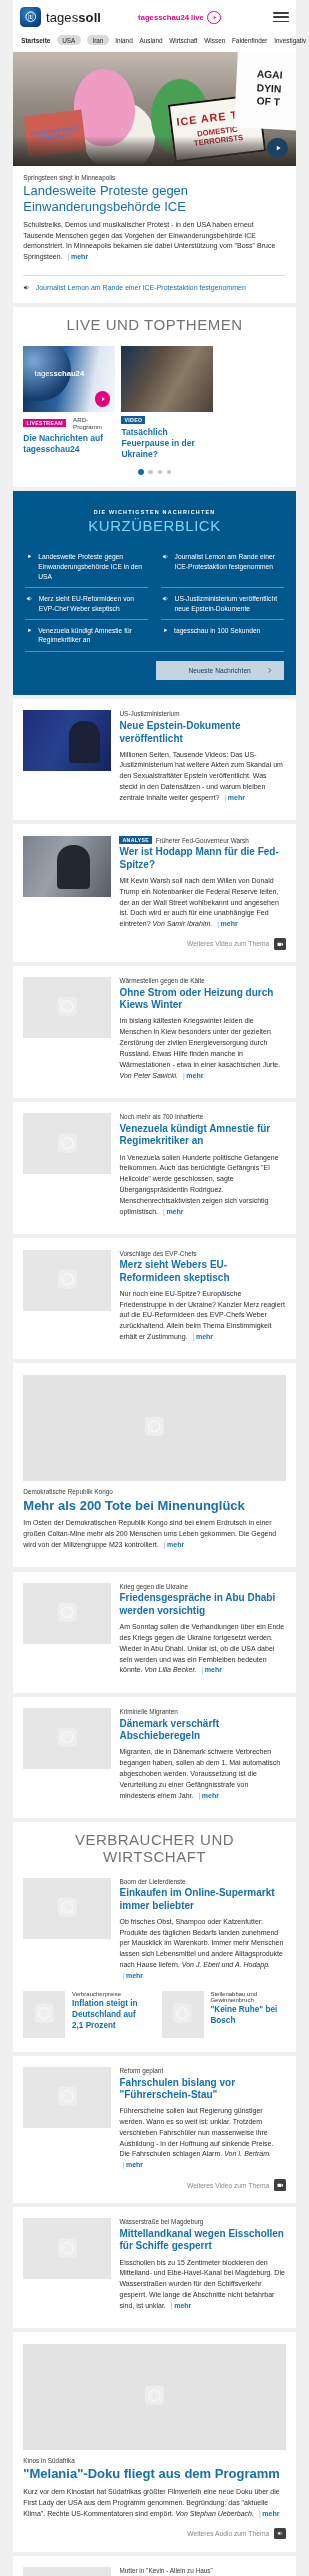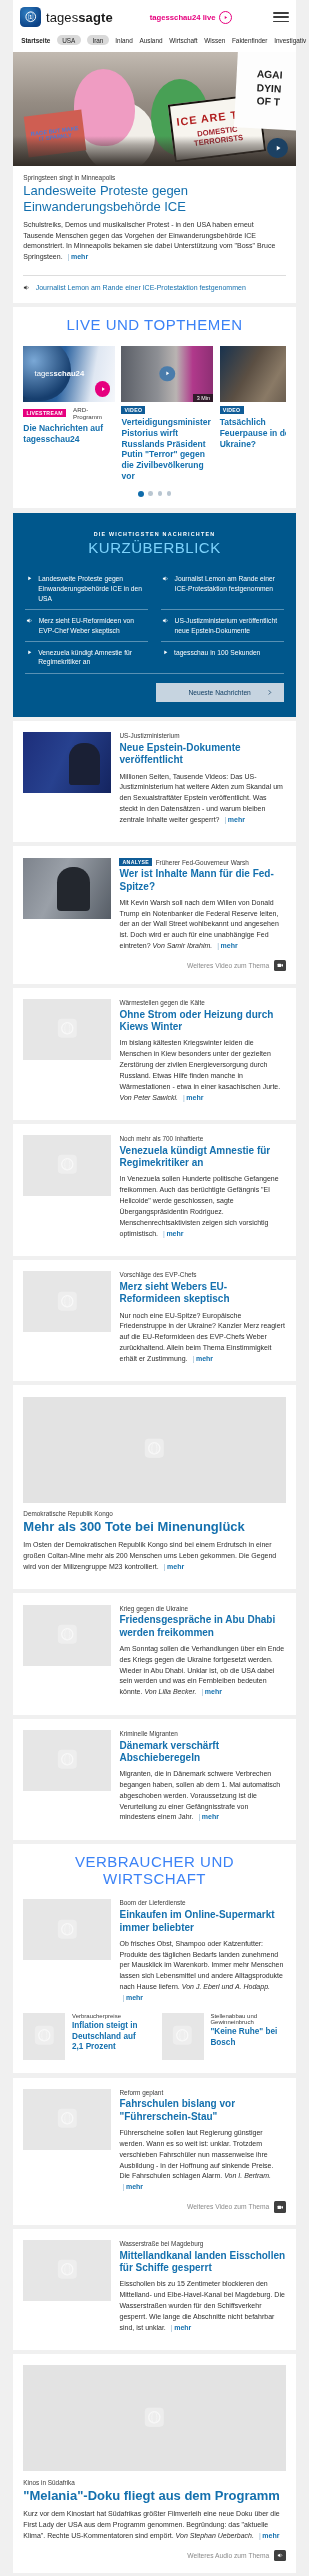--- a/index.html
+++ b/index.html
@@ -22,21 +22,21 @@
   .main-nav{display:flex;align-items:center;gap:6.7px;padding:6.2px 1px 6.2px 1px;font-size:6.4px;color:#1f1f1f;flex-wrap:nowrap;white-space:nowrap;}
   .nav-item{padding:1.5px 0;}
   .nav-item.active{font-weight:bold;}
   .nav-item.pill{background:#d9d9d9;border-radius:5.7px;padding:1.5px 5.2px;}
   
   .card{background:#fff;margin:0 0 4.1px 0;padding:8.2px 10.3px 11.3px 10.3px;}
   .card.nopad{padding:0 0 11.3px 0;}
   .card.blue{background:#00578c;color:#fff;padding:15.5px 12.4px 14.4px 12.4px;}
   .section-eyebrow{font-size:5.4px;font-weight:bold;letter-spacing:1.2px;text-align:center;color:#4c5a66;margin:3.1px 0 2.1px;}
   .blue .section-eyebrow{color:#fff;}
-  .section-heading{font-size:15px;font-weight:400;letter-spacing:0.5px;text-align:center;color:#3b82f6;margin:1px 0 12.4px;}
+  .section-heading{font-size:15px;font-weight:400;letter-spacing:0.5px;text-align:center;color:#737373;margin:1px 0 12.4px;}
   .blue .section-heading{color:#7dd3fc;}
   
   .hero-img{position:relative;height:114px;background:linear-gradient(#c2bab1 0%,#948b82 45%,#6e675f 100%);overflow:hidden;}
   .blob{position:absolute;border-radius:50%;}
   .sign{position:absolute;box-sizing:border-box;display:flex;align-items:center;justify-content:center;text-align:center;font-weight:bold;}
   .sign-left{left:13.4px;top:61px;width:58px;height:41px;background:#cf5e52;transform:rotate(-7deg);color:#4f79d6;font-size:5.7px;padding:3.1px;}
   .sign-main{right:33px;top:47px;width:92px;height:58px;background:#f7f5ef;border:2.1px solid #17120e;transform:rotate(-7deg);flex-direction:column;color:#b01c1c;}
   .sign-main .l1{font-size:10.8px;letter-spacing:1px;}
   .sign-main .l2{font-size:7.7px;margin-top:3.1px;color:#a3252f;}
   .sign-right{right:-6.2px;top:-3.1px;width:66px;height:81px;background:#fdfdfd;transform:rotate(3deg);color:#222;font-size:10.3px;line-height:1.3;white-space:pre-line;font-weight:600;}
@@ -49,21 +49,21 @@
   .teaser em{font-style:italic;}
   .psep{color:#8fb3cd;margin:0 1.5px 0 3.1px;}
   .more{font-weight:bold;color:#1470ae;}
   .hero-divider{border:0;border-top:0.5px solid #ddd;margin:8.2px 10.3px 0 10.3px;}
   .audio-row{display:flex;align-items:center;gap:5.2px;padding:7.2px 10.3px 1px 10.3px;}
   .audio-row .spk{flex:0 0 auto;display:flex;}
   .audio-row a{color:#1470ae;font-size:7px;}
   
   .tt-row{display:flex;gap:6.2px;overflow:hidden;}
   .tt-item{flex:0 0 92px;}
-  .tt-img{position:relative;height:56px;overflow:hidden;}
+  .tt-img{position:relative;height:66px;overflow:hidden;}
   .tt-img.v-ts24{background:linear-gradient(100deg,#0e2d52 0%,#2a62a0 42%,#dfe7f2 75%,#f5f7fb 100%);}
   .tt-globe{position:absolute;left:-14.4px;top:-7.2px;width:62px;height:62px;border-radius:50%;background:radial-gradient(circle at 40% 35%,#7aa8d6,#163e6e 70%);}
   .tt-label{position:absolute;left:11.3px;top:23px;color:#fff;font-size:7.7px;}
   .tt-label b{font-weight:bold;}
   .tt-img.v-studio{background:linear-gradient(90deg,#5a5e66 0%,#8d8f94 40%,#b9b4b2 60%,#b0398b 78%,#8e2f74 100%);}
   .tt-img.v-ruin{background:linear-gradient(120deg,#18324e 0%,#5b4f43 35%,#8a7a66 60%,#4a4038 100%);}
   .tt-play{position:absolute;width:15.5px;height:15.5px;border-radius:50%;display:flex;align-items:center;justify-content:center;}
   .tt-play.magenta{right:5.2px;bottom:5.2px;background:#e6007e;}
   .tt-play.blue{left:50%;top:50%;transform:translate(-50%,-50%);background:#4a7cab;}
   .tt-play svg{width:6.2px;height:6.2px;margin-left:0.5px;}
@@ -122,21 +122,21 @@
   <div class="col">
     <header class="site-header" data-interactable="false">
       <div class="header-row" data-interactable="false">
         <a class="logo-box" data-interactable="true">
           <svg viewBox="0 0 48 48" data-interactable="false">
             <circle cx="24" cy="24" r="15" fill="none" stroke="#ffffff" stroke-width="3"></circle>
             <ellipse cx="24" cy="24" rx="7" ry="15" fill="none" stroke="#bcd4ec" stroke-width="2"></ellipse>
             <text x="24" y="30" font-size="16" fill="#ffffff" text-anchor="middle" font-family="Liberation Sans, sans-serif" font-weight="bold">1</text>
           </svg>
         </a>
-        <div class="brand" data-interactable="false"><span data-interactable="false">tages</span><b data-interactable="false">sagte</b></div>
+        <div class="brand" data-interactable="false"><span data-interactable="false">tages</span><b data-interactable="false">soll</b></div>
         <a class="live-link" data-interactable="true">
           <span data-interactable="false">tagesschau24 live</span>
           <span class="live-play" data-interactable="false">
               <svg viewBox="0 0 24 24">
                 <path d="M8 5v14l11-7z" fill="#e6007e"></path>
               </svg>
             </span>
         </a>
         <div class="hamburger" data-interactable="true">
             <span></span>
@@ -206,34 +206,20 @@
                   </svg>
                 </span>
               </div>
               <div data-interactable="false" class="tt-meta">
                 <span data-interactable="false" class="badge magenta">LIVESTREAM</span>
                 <span data-interactable="false" class="mtxt">ARD-Programm</span>
               </div>
               <h3 data-interactable="false" class="tt-title">Die Nachrichten auf tagesschau24</h3>
             </a>
             <a data-interactable="true" class="tt-item">
-              <div data-interactable="false" class="tt-img v-studio">
-                <span data-interactable="true" class="tt-play blue">
-                  <svg viewBox="0 0 24 24" width="6.7" height="6.7">
-                    <path d="M8 5v14l11-7z" fill="#fff"></path>
-                  </svg>
-                </span>
-                <span data-interactable="false" class="tt-dur">3 Min</span>
-              </div>
-              <div data-interactable="false" class="tt-meta">
-                <span data-interactable="false" class="badge">VIDEO</span>
-              </div>
-              <h3 data-interactable="false" class="tt-title">Verteidigungsminister Pistorius wirft Russlands Präsident Putin "Terror" gegen die Zivilbevölkerung vor</h3>
-            </a>
-            <a data-interactable="true" class="tt-item">
               <div data-interactable="false" class="tt-img v-ruin"></div>
               <div data-interactable="false" class="tt-meta">
                 <span data-interactable="false" class="badge">VIDEO</span>
               </div>
               <h3 data-interactable="false" class="tt-title">Tatsächlich Feuerpause in der Ukraine?</h3>
             </a>
           </div>
           <div data-interactable="false" class="dots">
             <span data-interactable="true" class="on"></span>
             <span data-interactable="true"></span>
@@ -317,21 +303,21 @@
               <h3 data-interactable="false" class="art-title"><a data-interactable="true">Neue Epstein-Dokumente veröffentlicht</a></h3>
               <p data-interactable="false" class="teaser"><span data-interactable="false">Millionen Seiten, Tausende Videos: Das US-Justizministerium hat weitere Akten zum Skandal um den Sexualstraftäter Epstein veröffentlicht. Was steckt in den Datensätzen - und warum bleiben zentrale Inhalte weiter gesperrt?</span> <span data-interactable="false" class="psep">|</span><a data-interactable="true" class="more">mehr</a></p>
             </div>
           </article>
         </section>
         <section data-interactable="false" class="card">
           <article data-interactable="false" class="art">
             <div data-interactable="true" class="thumb photo-warsh"></div>
             <div data-interactable="false" class="art-body">
               <p data-interactable="false" class="topline"><span data-interactable="false" class="badge">ANALYSE</span><span data-interactable="false">Früherer Fed-Gouverneur Warsh</span></p>
-              <h3 data-interactable="false" class="art-title"><a data-interactable="true">Wer ist Inhalte Mann für die Fed-Spitze?</a></h3>
+              <h3 data-interactable="false" class="art-title"><a data-interactable="true">Wer ist Hodapp Mann für die Fed-Spitze?</a></h3>
               <p data-interactable="false" class="teaser"><span data-interactable="false">Mit Kevin Warsh soll nach dem Willen von Donald Trump ein Notenbanker die Federal Reserve leiten, der an der Wall Street wohlbekannt und angesehen ist. Doch wird er auch für eine unabhängige Fed eintreten?</span> <em data-interactable="false">Von Samir Ibrahim.</em> <span data-interactable="false" class="psep">|</span><a data-interactable="true" class="more">mehr</a></p>
             </div>
           </article>
           <div data-interactable="true" class="foot">
             <span data-interactable="false" class="ftxt">Weiteres Video zum Thema</span>
             <span data-interactable="false" class="fico">
               <svg viewBox="0 0 24 24" width="6.7" height="6.7">
                 <rect x="2" y="6" width="13" height="12" rx="2" fill="#fff"></rect>
                 <path d="M16 10l6-3v10l-6-3z" fill="#fff"></path>
               </svg>
@@ -390,37 +376,37 @@
           <article data-interactable="false" class="art big">
             <div data-interactable="true" class="bigimg">
               <span data-interactable="false" class="ph-globe"><svg viewBox="0 0 48 48" width="20.6" height="20.6">
                   <rect x="2" y="2" width="44" height="44" rx="9" fill="#efefef"></rect>
                   <circle cx="24" cy="24" r="13" fill="none" stroke="#fbfbfb" stroke-width="3"></circle>
                   <ellipse cx="24" cy="24" rx="6" ry="13" fill="none" stroke="#f7f7f7" stroke-width="2"></ellipse>
                 </svg></span>
             </div>
             <div data-interactable="false">
               <p data-interactable="false" class="topline"><span data-interactable="false">Demokratische Republik Kongo</span></p>
-              <h3 data-interactable="false" class="art-title" style="margin: 1px 0px 4.6px;"><a data-interactable="true">Mehr als 300 Tote bei Minenunglück</a></h3>
+              <h3 data-interactable="false" class="art-title" style="margin: 1px 0px 4.6px;"><a data-interactable="true">Mehr als 200 Tote bei Minenunglück</a></h3>
               <p data-interactable="false" class="teaser"><span data-interactable="false">Im Osten der Demokratischen Republik Kongo sind bei einem Erdrutsch in einer großen Coltan-Mine mehr als 200 Menschen ums Leben gekommen. Die Gegend wird von der Milizengruppe M23 kontrolliert.</span> <span data-interactable="false" class="psep">|</span><a data-interactable="true" class="more">mehr</a></p>
             </div>
           </article>
         </section>
         <section data-interactable="false" class="card">
           <article data-interactable="false" class="art">
             <div data-interactable="true" class="thumb">
               <span data-interactable="false" class="ph-globe"><svg viewBox="0 0 48 48" width="20.6" height="20.6">
                   <rect x="2" y="2" width="44" height="44" rx="9" fill="#efefef"></rect>
                   <circle cx="24" cy="24" r="13" fill="none" stroke="#fbfbfb" stroke-width="3"></circle>
                   <ellipse cx="24" cy="24" rx="6" ry="13" fill="none" stroke="#f7f7f7" stroke-width="2"></ellipse>
                 </svg></span>
             </div>
             <div data-interactable="false" class="art-body">
               <p data-interactable="false" class="topline"><span data-interactable="false">Krieg gegen die Ukraine</span></p>
-              <h3 data-interactable="false" class="art-title"><a data-interactable="true">Friedensgespräche in Abu Dhabi werden freikommen</a></h3>
+              <h3 data-interactable="false" class="art-title"><a data-interactable="true">Friedensgespräche in Abu Dhabi werden vorsichtig</a></h3>
               <p data-interactable="false" class="teaser"><span data-interactable="false">Am Sonntag sollen die Verhandlungen über ein Ende des Kriegs gegen die Ukraine fortgesetzt werden. Wieder in Abu Dhabi. Unklar ist, ob die USA dabei sein werden und was ein Fernbleiben bedeuten könnte.</span> <em data-interactable="false">Von Lilia Becker.</em> <span data-interactable="false" class="psep">|</span><a data-interactable="true" class="more">mehr</a></p>
             </div>
           </article>
         </section>
         <section data-interactable="false" class="card">
           <article data-interactable="false" class="art">
             <div data-interactable="true" class="thumb">
               <span data-interactable="false" class="ph-globe"><svg viewBox="0 0 48 48" width="20.6" height="20.6">
                   <rect x="2" y="2" width="44" height="44" rx="9" fill="#efefef"></rect>
                   <circle cx="24" cy="24" r="13" fill="none" stroke="#fbfbfb" stroke-width="3"></circle>
@@ -508,21 +494,21 @@
           <article data-interactable="false" class="art">
             <div data-interactable="true" class="thumb">
               <span data-interactable="false" class="ph-globe"><svg viewBox="0 0 48 48" width="20.6" height="20.6">
                   <rect x="2" y="2" width="44" height="44" rx="9" fill="#efefef"></rect>
                   <circle cx="24" cy="24" r="13" fill="none" stroke="#fbfbfb" stroke-width="3"></circle>
                   <ellipse cx="24" cy="24" rx="6" ry="13" fill="none" stroke="#f7f7f7" stroke-width="2"></ellipse>
                 </svg></span>
             </div>
             <div data-interactable="false" class="art-body">
               <p data-interactable="false" class="topline"><span data-interactable="false">Wasserstraße bei Magdeburg</span></p>
-              <h3 data-interactable="false" class="art-title"><a data-interactable="true">Mittellandkanal landen Eisschollen für Schiffe gesperrt</a></h3>
+              <h3 data-interactable="false" class="art-title"><a data-interactable="true">Mittellandkanal wegen Eisschollen für Schiffe gesperrt</a></h3>
               <p data-interactable="false" class="teaser"><span data-interactable="false">Eisschollen bis zu 15 Zentimeter blockieren den Mittelland- und Elbe-Havel-Kanal bei Magdeburg. Die Wasserstraßen wurden für den Schiffsverkehr gesperrt. Wie lange die Abschnitte nicht befahrbar sind, ist unklar.</span> <span data-interactable="false" class="psep">|</span><a data-interactable="true" class="more">mehr</a></p>
             </div>
           </article>
         </section>
         <section data-interactable="false" class="card">
           <article data-interactable="false" class="art big">
             <div data-interactable="true" class="bigimg">
               <span data-interactable="false" class="ph-globe"><svg viewBox="0 0 48 48" width="20.6" height="20.6">
                   <rect x="2" y="2" width="44" height="44" rx="9" fill="#efefef"></rect>
                   <circle cx="24" cy="24" r="13" fill="none" stroke="#fbfbfb" stroke-width="3"></circle>

